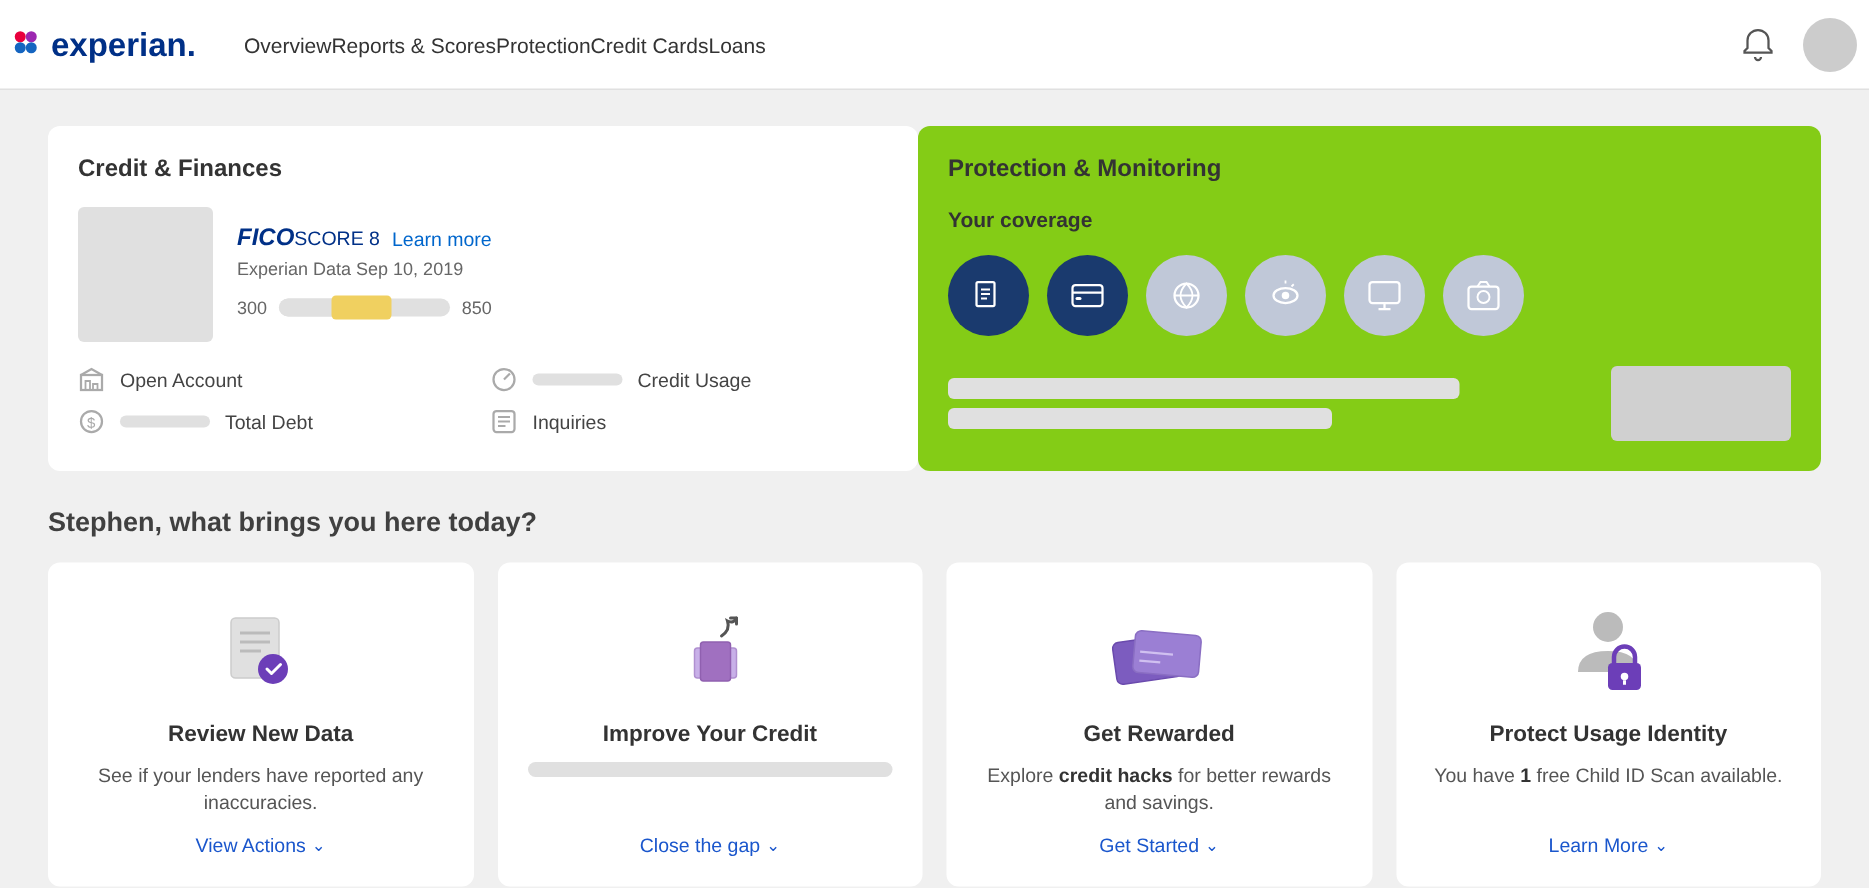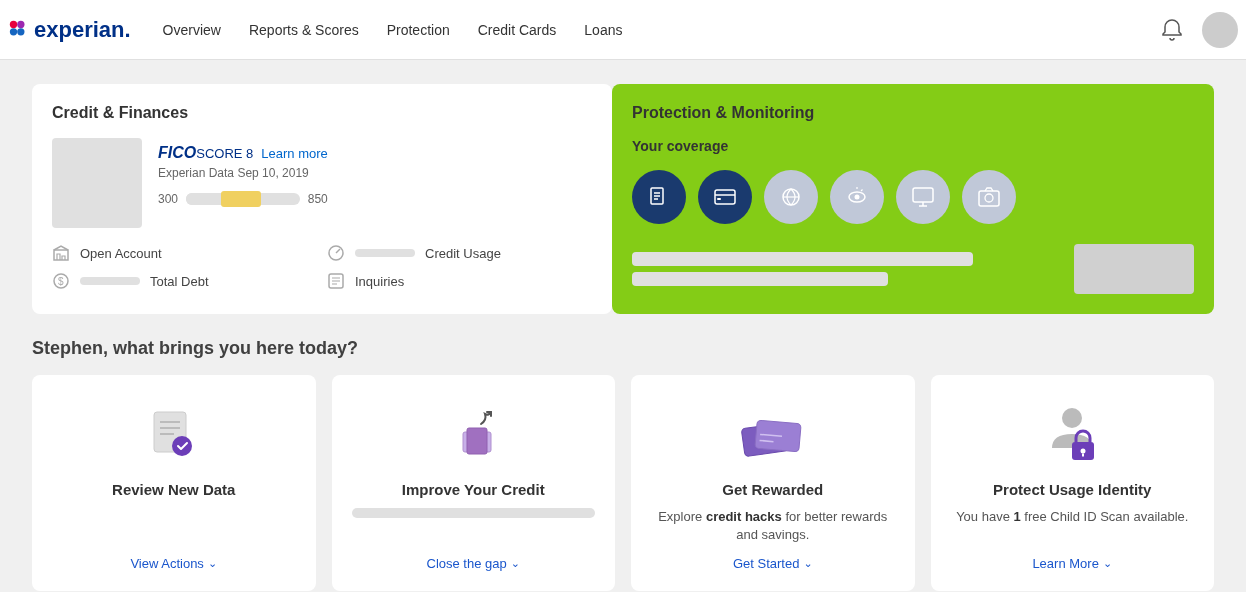--- a/index.html
+++ b/index.html
@@ -27,21 +27,20 @@
     }
     .logo-dots {
       display: inline-block;
       margin-right: 4px;
       position: relative;
       width: 22px;
       height: 22px;
     }
     .nav-links {
       display: flex;
-      gap: 28px;
       list-style: none;
       justify-content: flex-end;
     }
     .nav-links a {
       text-decoration: none;
       color: #333;
       font-size: 14px;
     }
     .nav-right {
       margin-left: auto;
@@ -84,21 +83,21 @@
     }
     .section-title {
       font-size: 16px;
       font-weight: 700;
       color: #333;
       margin-bottom: 16px;
     }
 
     .fico-section {
       display: flex;
-      align-items: center;
+      align-items: flex-end;
       gap: 16px;
       margin-bottom: 16px;
     }
     .fico-chart-placeholder {
       width: 90px;
       height: 90px;
       background: #e0e0e0;
       border-radius: 4px;
       flex-shrink: 0;
     }
@@ -485,20 +484,21 @@
       <div class="action-card">
         <div class="card-icon-area">
           <svg width="60" height="60" viewBox="0 0 60 60">
             <rect x="10" y="8" width="32" height="40" rx="3" fill="#e0e0e0" stroke="#ccc" stroke-width="1"></rect>
             <path d="M16 18h20M16 24h20M16 30h14" stroke="#bbb" stroke-width="2"></path>
             <circle cx="38" cy="42" r="10" fill="#6c3eb8"></circle>
             <path d="M34 42l3 3 6-6" stroke="#fff" stroke-width="2" fill="none" stroke-linecap="round" stroke-linejoin="round"></path>
           </svg>
         </div>
         <div class="card-title">Review New Data</div>
+        <div class="card-desc">See if your lenders have reported any inaccuracies.</div>
         <a class="card-link">
           <span>View Actions</span>
           <span class="chevron">⌄</span>
         </a>
       </div>
 
       <div class="action-card">
         <div class="card-icon-area">
           <svg width="60" height="60" viewBox="0 0 60 60">
             <rect x="20" y="28" width="28" height="20" rx="2" fill="#c8b0e8" stroke="#b090d0" stroke-width="1"></rect>

